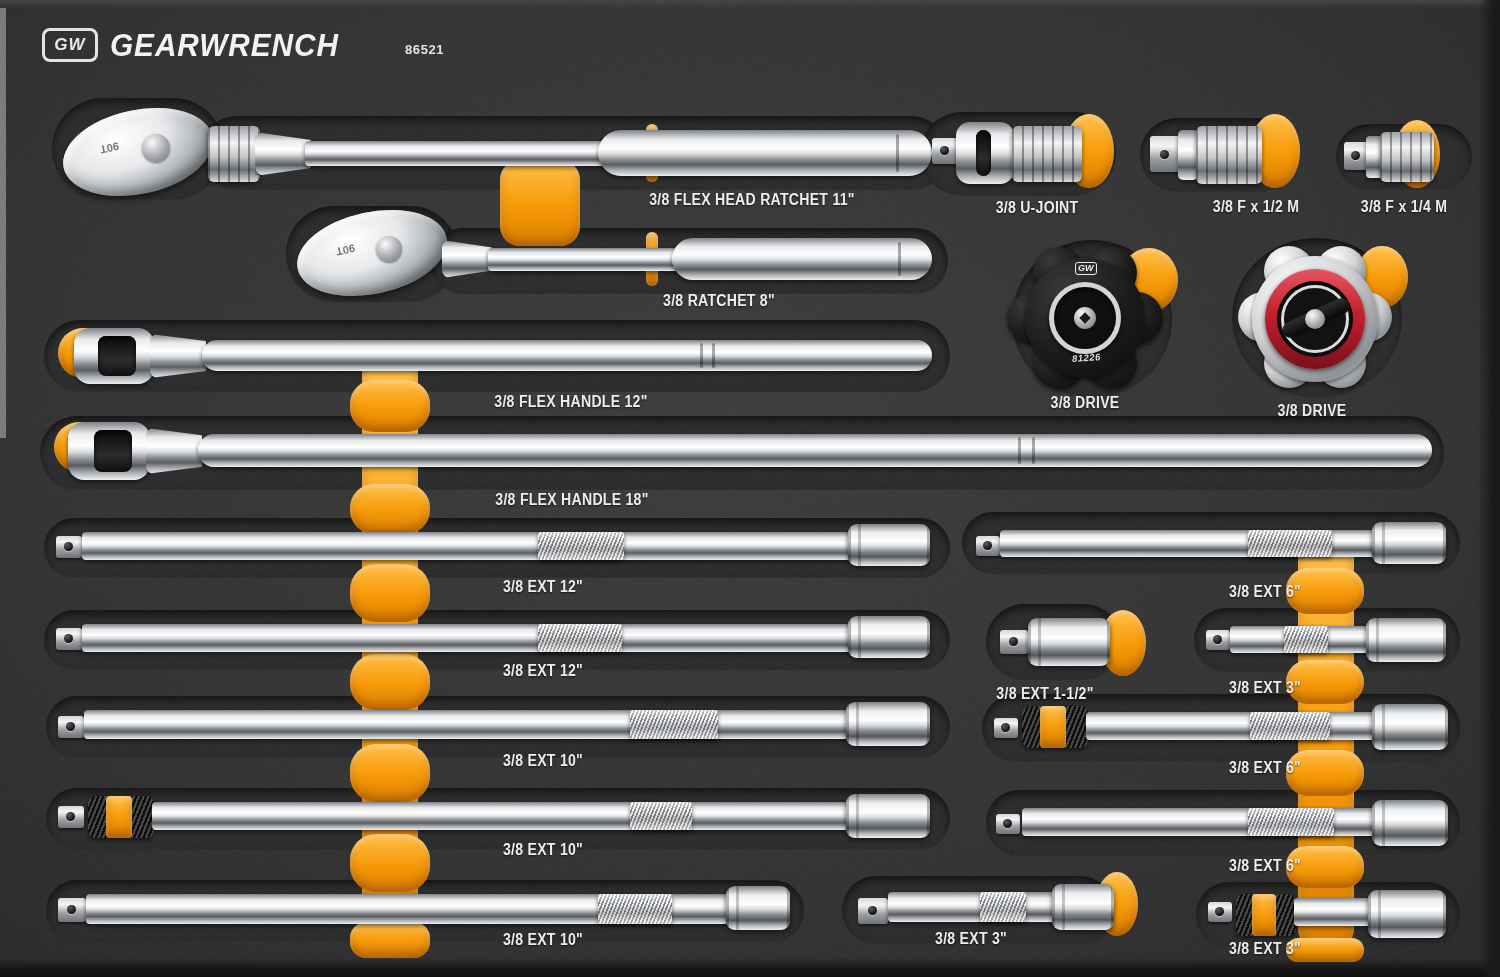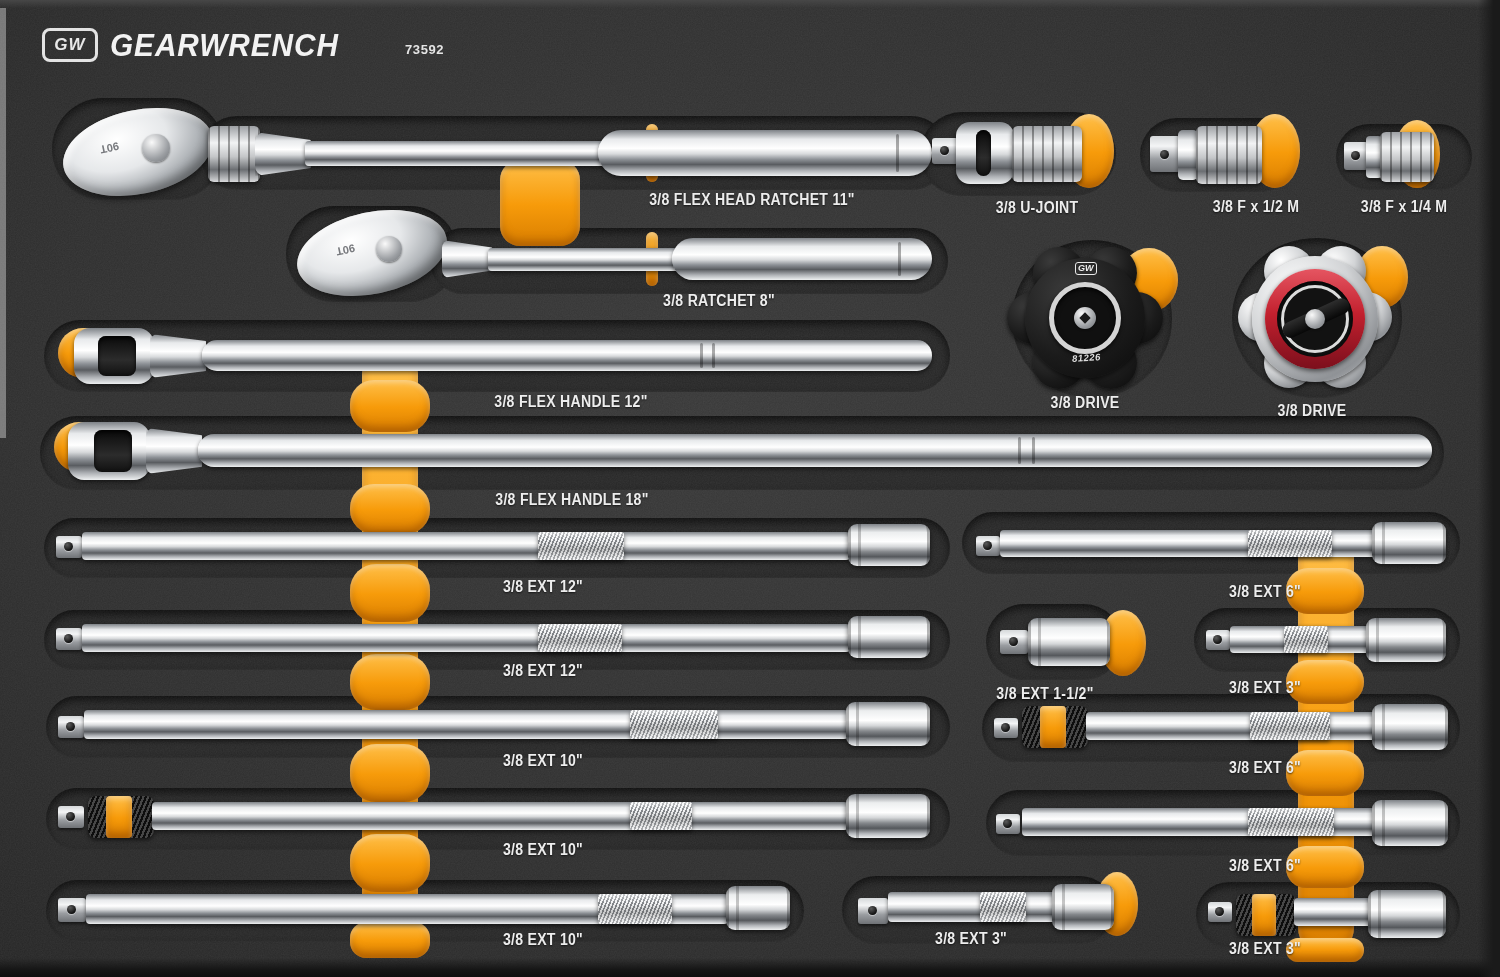--- a/index.html
+++ b/index.html
@@ -86,21 +86,21 @@
 
   <div style="left:0;top:0;width:1500px;height:8px;background:linear-gradient(180deg,#474747,rgba(0,0,0,0));"></div>
   <div style="left:0;top:958px;width:1500px;height:19px;background:linear-gradient(180deg,rgba(0,0,0,0),#161616 60%,#0e0e0e);"></div>
   <div style="left:1478px;top:0;width:22px;height:977px;background:linear-gradient(90deg,rgba(0,0,0,0),#1a1a1a 70%);"></div>
   <div style="left:0;top:8px;width:6px;height:430px;background:rgba(215,215,215,.45);"></div>
 
   <div class="logo-box" style="left:42px;top:28px;width:56px;height:34px;">
     <span style="position:static;">GW</span>
   </div>
   <div class="brand" style="left:110px;top:28px;">GEARWRENCH</div>
-  <div class="partnum" style="left:405px;top:42px;">73592</div>
+  <div class="partnum" style="left:405px;top:42px;">86521</div>
 
   <div class="orange" style="left:500px;top:160px;width:80px;height:86px;border-radius:20px;"></div>
   <div class="orange" style="left:646px;top:124px;width:12px;height:58px;border-radius:6px;"></div>
   <div class="orange" style="left:646px;top:232px;width:12px;height:54px;border-radius:6px;"></div>
   <div class="orange" style="left:58px;top:328px;width:54px;height:50px;border-radius:26px;"></div>
   <div class="orange" style="left:54px;top:422px;width:52px;height:50px;border-radius:26px;"></div>
 
   <div class="orange" style="left:362px;top:346px;width:56px;height:612px;border-radius:28px;"></div>
   <div class="orange" style="left:350px;top:380px;width:80px;height:52px;border-radius:24px;"></div>
   <div class="orange" style="left:350px;top:484px;width:80px;height:50px;border-radius:24px;"></div>

